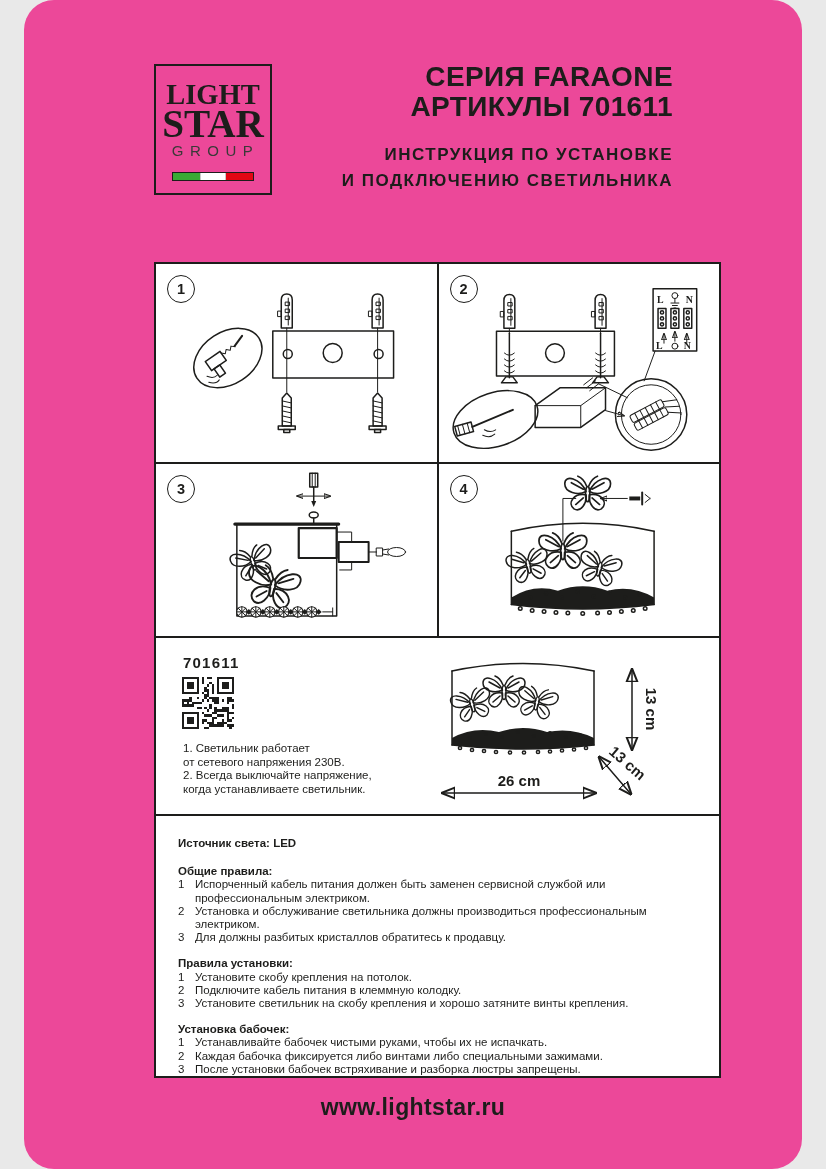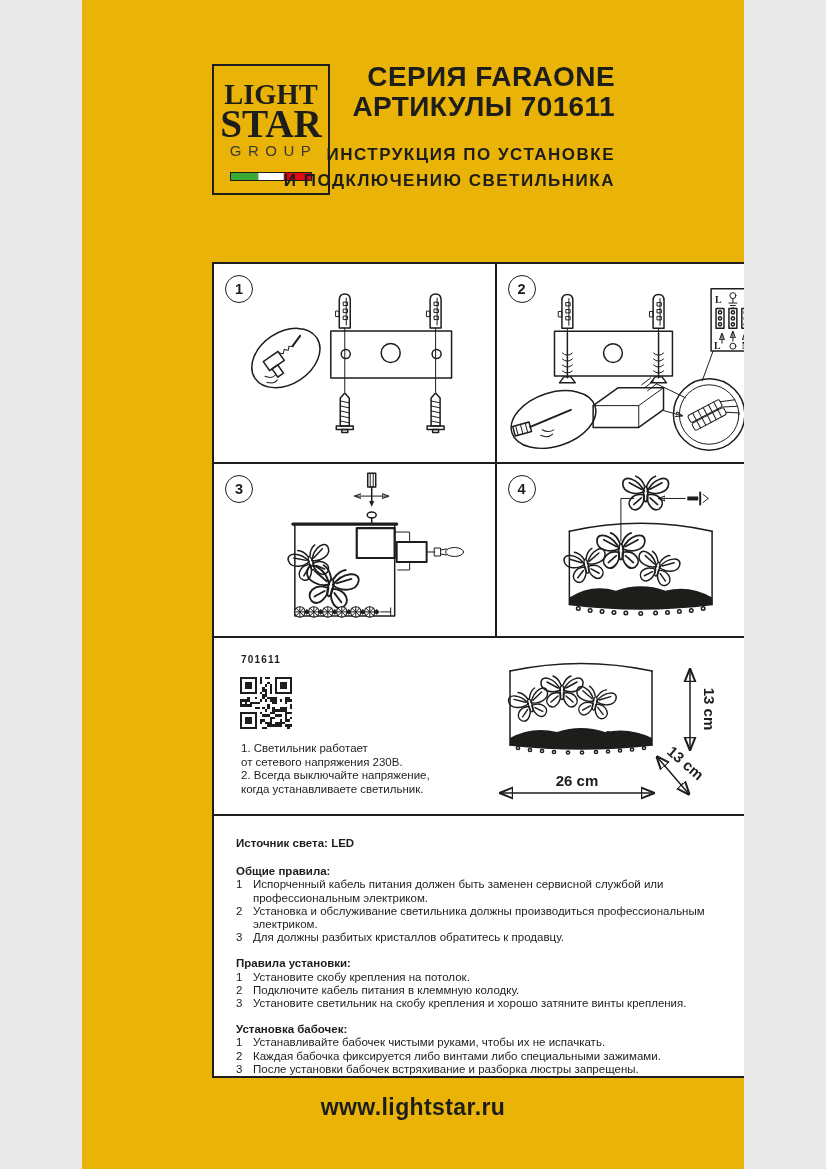--- a/index.html
+++ b/index.html
@@ -1,17 +1,17 @@
 <!DOCTYPE html>
 <html><head>
 <meta charset="utf-8">
 <style>
   html,body{margin:0;padding:0;background:#e9e9e9;}
-  .page{position:relative;width:662px;height:1169px;background:#eab308;margin:0 auto;
-        font-family:"Liberation Sans",sans-serif;color:#1d1d1b;overflow:hidden;}
+  .page{position:relative;width:778px;height:1169px;background:#ec4899;margin:0 auto;
+        font-family:"Liberation Sans",sans-serif;color:#1d1d1b;overflow:hidden;border-radius:30px;}
 
   
   .logo{position:absolute;left:130px;top:64px;width:118px;height:131px;border:2.5px solid #1d1d1b;
         box-sizing:border-box;text-align:center;font-family:"Liberation Serif",serif;}
   .logo-light{margin-top:14px;font-size:30px;font-weight:bold;line-height:27px;transform:scaleX(.95);}
   .logo-star{font-size:40px;font-weight:bold;line-height:33px;transform:scaleX(.98);}
   .logo-group{font-family:"Liberation Sans",sans-serif;font-size:15px;letter-spacing:6.5px;margin-top:2px;margin-left:5px;color:#3a3a38;}
   .logo-flag{position:absolute;left:16px;right:16px;bottom:12px;height:9px;border:1.3px solid #1d1d1b;display:flex;box-sizing:border-box;}
   .flag-g{flex:1.08;}
   .flag-w{flex:1;background:#fff;border-left:1px solid #c8c8c8;border-right:1px solid #c8c8c8;}
@@ -43,21 +43,21 @@
   .diagram .thick{stroke-width:3.2;}
   .diagram .fill{fill:#1d1d1b;stroke:none;}
   .diagram .wdot{fill:#fff;stroke:none;}
   .bw{fill:#1d1d1b;stroke:none;}
   .ant{stroke:#1d1d1b;fill:none;stroke-width:1.1;stroke-linecap:round;}
   .vein{stroke:#fff;fill:none;stroke-width:1.05;stroke-linecap:round;}
   .tl{font:bold 10px "Liberation Serif",serif;fill:#1d1d1b;stroke:none;}
   .dim{font:bold 15px "Liberation Sans",sans-serif;fill:#1d1d1b;stroke:none;}
 
   
-  .article-no{position:absolute;left:27px;top:16px;font-size:10px;font-weight:bold;letter-spacing:1.2px;}
+  .article-no{position:absolute;left:27px;top:16px;font-size:15px;font-weight:bold;letter-spacing:1.2px;}
   .qr{position:absolute;left:26px;top:39px;width:52px;height:52px;}
   .qr rect{fill:#1d1d1b;stroke:none;shape-rendering:crispEdges;}
   .notes{position:absolute;left:27px;top:104px;font-size:11.5px;line-height:13.6px;}
   .dimsvg{position:absolute;left:268px;top:0;width:297px;height:176px;}
 
   
   .specs{padding:21px 22px 0 22px;font-size:11.5px;line-height:13.2px;}
   .spec-light{font-weight:bold;margin-bottom:15px;}
   .sec{margin-bottom:13px;}
   .sec-title{font-weight:bold;}

